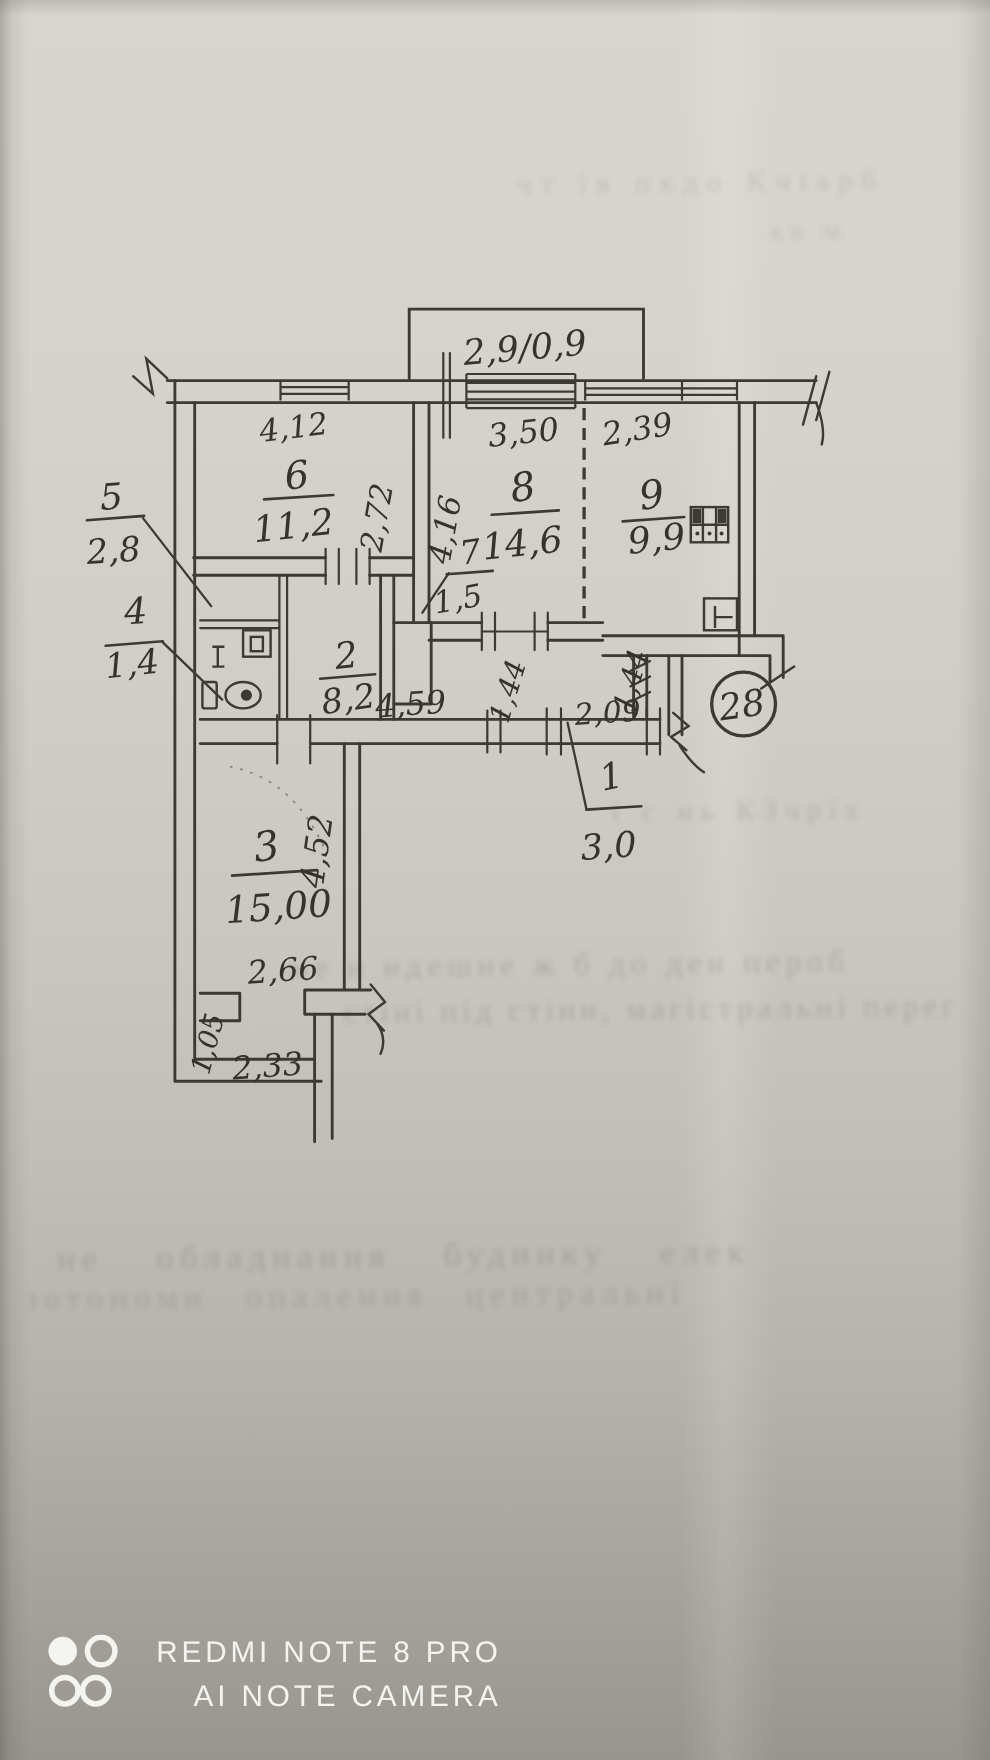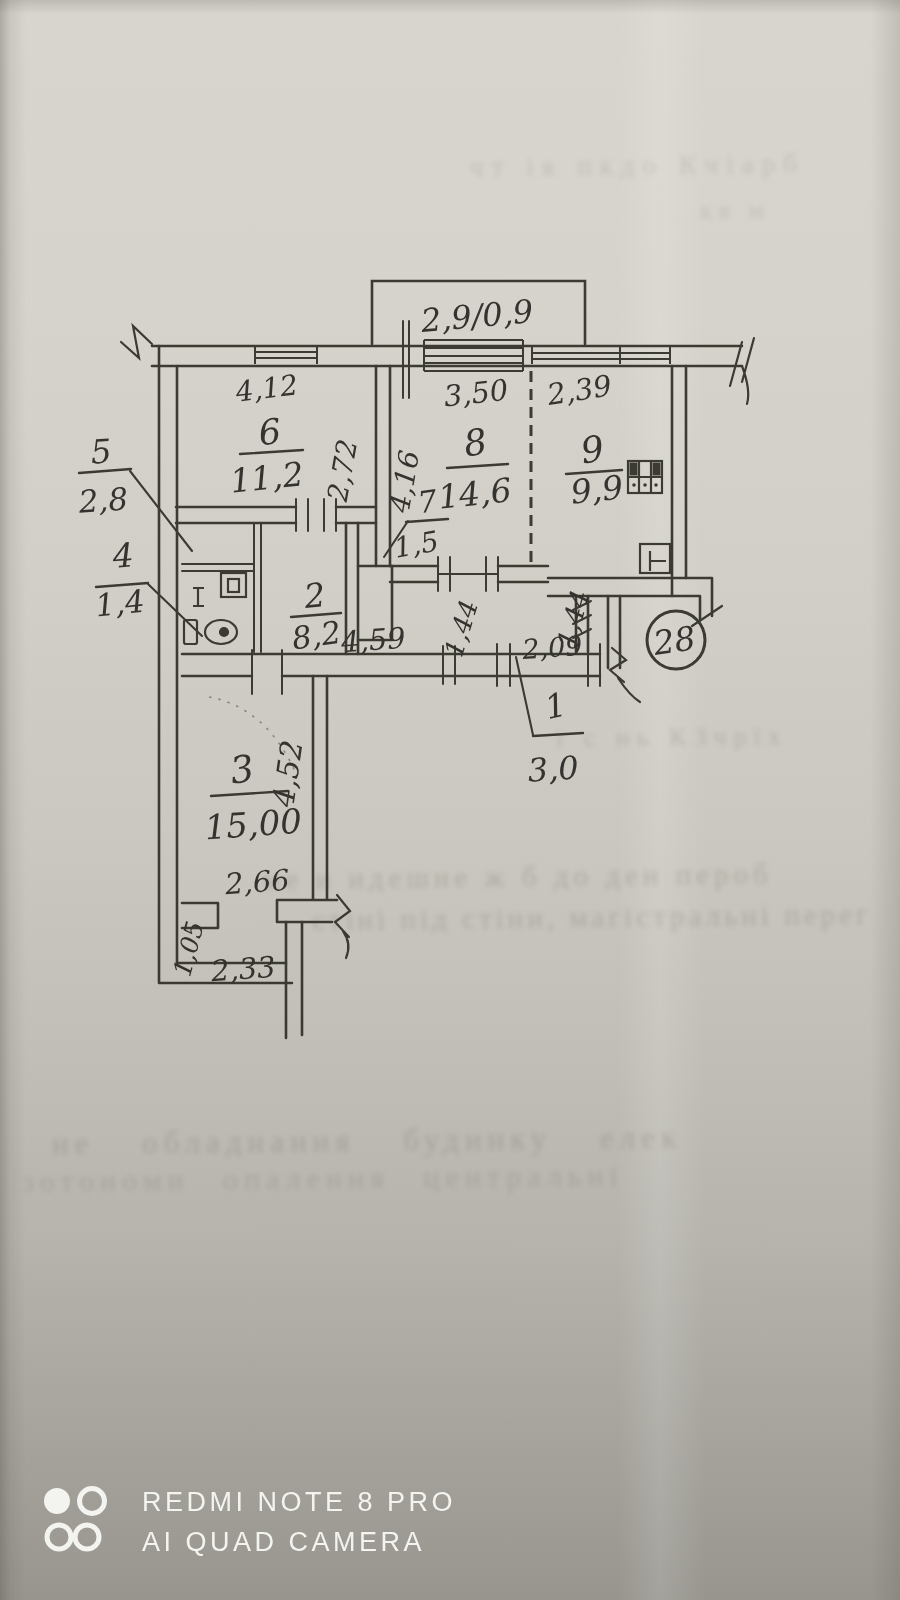--- a/index.html
+++ b/index.html
@@ -12,21 +12,21 @@
       linear-gradient(180deg, rgba(72,70,64,.18) 0px, rgba(72,70,64,0) 14px),
       linear-gradient(90deg, rgba(255,255,255,0) 618px, rgba(255,255,255,.13) 660px, rgba(255,255,255,0) 706px),
       linear-gradient(180deg,#d8d5ce 0%,#d6d3cc 20%,#d1cec7 38%,#cac7c0 53%,#c1beb7 66%,#b5b3ac 78%,#a8a69f 88%,#9d9b94 96%,#97958e 100%);
   }
   .plan-svg{position:absolute;left:0;top:0;}
   .bleed{
     position:absolute;color:#756f64;font-family:"Liberation Serif",serif;
     filter:blur(2.4px);white-space:nowrap;overflow:hidden;transform:rotate(-.6deg);
   }
   .watermark{position:absolute;left:40px;top:1486px;display:flex;align-items:center;gap:20px;}
-  .wm-text{display:flex;flex-direction:column;gap:9px;}
+  .wm-text{display:flex;flex-direction:column;gap:9px;align-items:flex-end;}
   .wm-line{color:#f3f3f0;font-size:27px;letter-spacing:3.5px;font-weight:400;}
 </style>
 </head>
 <body>
 
 <div class="photo">
 
   <div class="bleed" style="left:470px;top:150px;width:420px;font-size:27px;letter-spacing:8px;opacity:.20;">чт ів пкдо Кчіарб</div>
   <div class="bleed" style="left:700px;top:196px;width:190px;font-size:25px;letter-spacing:6px;opacity:.18;">кв м</div>
   <div class="bleed" style="left:556px;top:722px;width:344px;font-size:26px;letter-spacing:7px;opacity:.26;">ї с нь КЗчрїх</div>
@@ -188,17 +188,17 @@
 
   <div class="watermark">
     <svg width="82" height="72" viewBox="0 0 82 72">
       <circle cx="17" cy="15" r="13" fill="#f3f3f0"></circle>
       <circle cx="52" cy="15" r="12.5" fill="none" stroke="#f3f3f0" stroke-width="5"></circle>
       <circle cx="19" cy="51" r="12" fill="none" stroke="#f3f3f0" stroke-width="5"></circle>
       <circle cx="47" cy="51" r="12" fill="none" stroke="#f3f3f0" stroke-width="5"></circle>
     </svg>
     <div class="wm-text">
       <div class="wm-line">REDMI NOTE 8 PRO</div>
-      <div class="wm-line">AI QUAD CAMERA</div>
+      <div class="wm-line">AI NOTE CAMERA</div>
     </div>
   </div>
 
 </div>
 
 </body></html>

